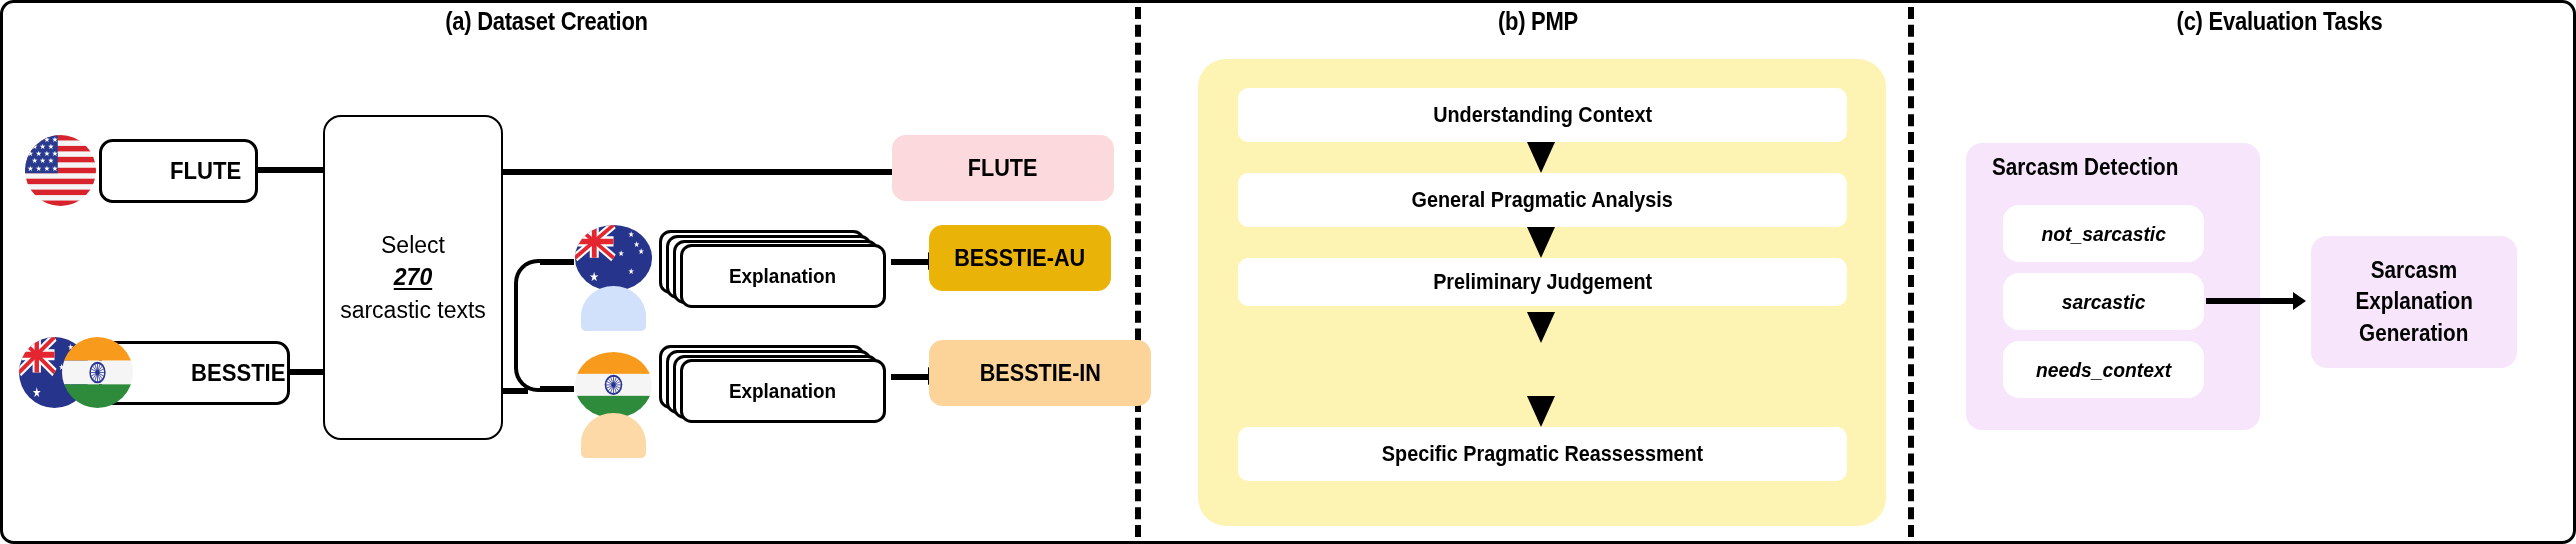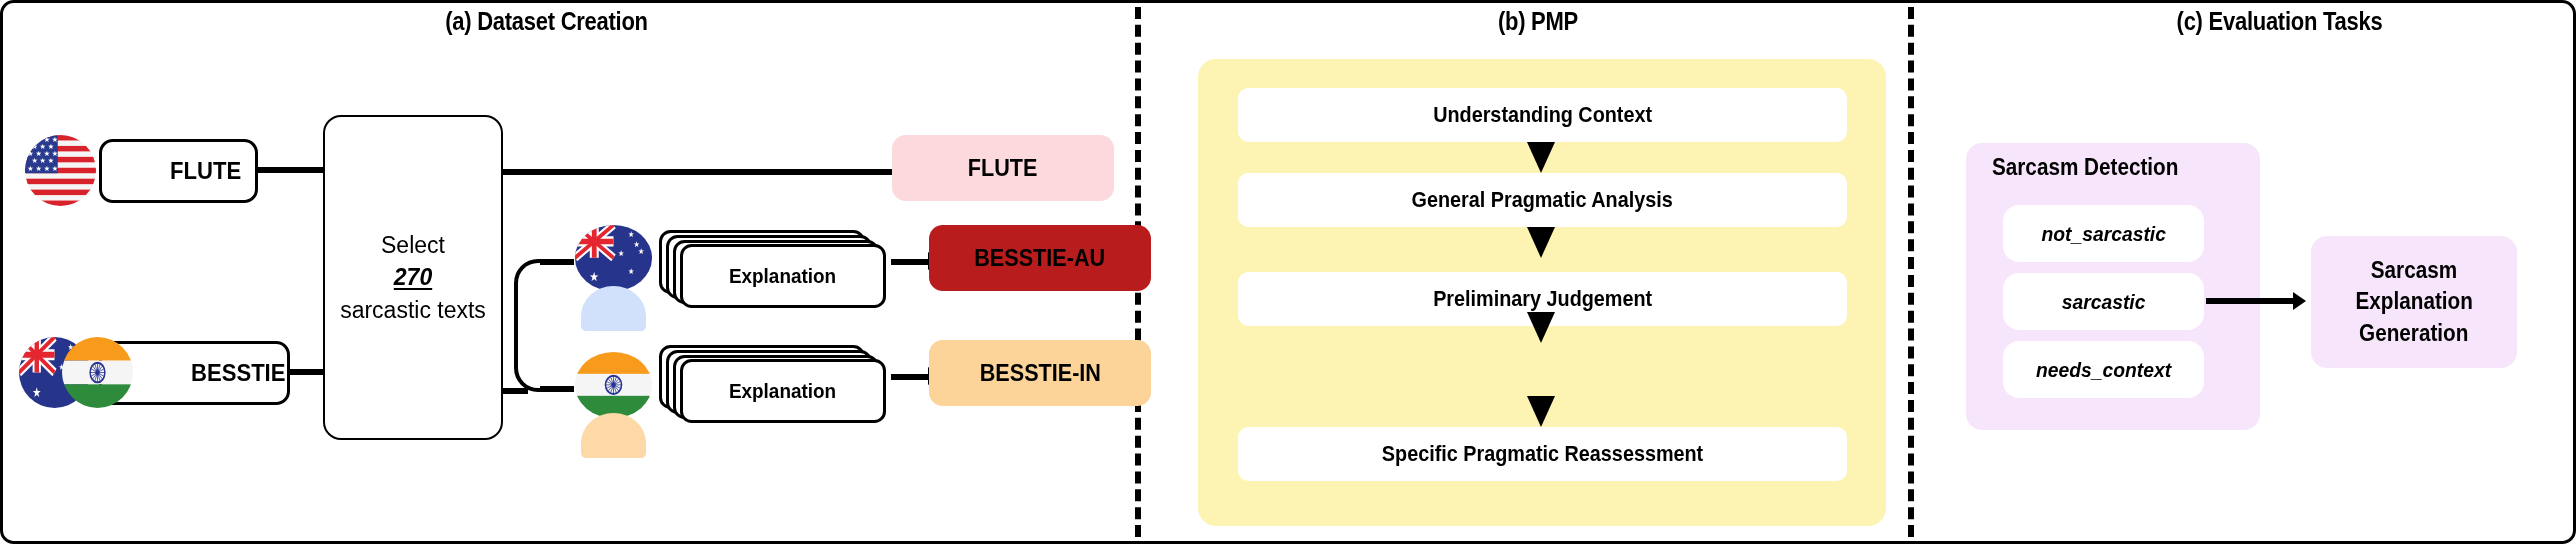--- a/index.html
+++ b/index.html
@@ -63,21 +63,21 @@
   .bracket{position:absolute;box-sizing:border-box;border:4.8px solid #000;
            border-right:none;border-radius:24px 0 0 24px;background:transparent;}
 
   
   .arrow{position:absolute;width:0;height:0;border-style:solid;
          border-width:9px 0 9px 13.8px;
          border-color:transparent transparent transparent #000;}
 
   
   #pmp-panel{position:absolute;box-sizing:border-box;background:#fdf4b4;
-             border-radius:18px;}
+             border-radius:28px;}
   .pmp-step{position:absolute;box-sizing:border-box;background:#fff;border-radius:10.6px;
             display:flex;align-items:center;justify-content:center;}
   .pmp-step span{font-weight:bold;font-size:22px;color:#000;white-space:nowrap;
                  transform:scaleX(.9);}
   .pmp-tri{position:absolute;width:0;height:0;border-style:solid;
            border-width:31px 14.3px 0 14.3px;
            border-color:#000 transparent transparent transparent;}
 
   
   .lav{position:absolute;box-sizing:border-box;background:#f7e6fb;border-radius:16px;}
@@ -295,40 +295,40 @@
     <div class="card front" style="left:20.6px;top:13.8px;width:206px;height:64px;">
       <span class="txt">Explanation</span>
     </div>
   </div>
   <div class="hline" style="left:888px;top:371px;width:39px;height:5.8px;"></div>
   <div class="arrow" style="left:925px;top:364px;"></div>
 
   <div class="pill" style="left:889px;top:132px;background:#fbd9dd;width:222px;height:66px;">
     <span>FLUTE</span>
   </div>
-  <div class="pill" style="left:926px;top:222px;background:#b91c1c;width:222px;height:66px;">
+  <div class="pill" style="left:926px;top:222px;background:#eab308;width:182px;height:66px;">
     <span>BESSTIE-AU</span>
   </div>
   <div class="pill" style="left:926px;top:337px;background:#fcd49a;width:222px;height:66px;">
     <span>BESSTIE-IN</span>
   </div>
 
   <div id="pmp-panel" style="left:1195px;top:56px;width:688px;height:467px;">
 
     <div class="pmp-step" style="left:40px;top:29px;width:609px;height:54px;">
       <span>Understanding Context</span>
     </div>
     <div class="pmp-tri" style="left:329px;top:83px;"></div>
 
     <div class="pmp-step" style="left:40px;top:114px;width:609px;height:54px;">
       <span>General Pragmatic Analysis</span>
     </div>
     <div class="pmp-tri" style="left:329px;top:168px;"></div>
 
-    <div class="pmp-step" style="left:40px;top:213px;width:609px;height:54px;">
+    <div class="pmp-step" style="left:40px;top:199px;width:609px;height:48px;">
       <span>Preliminary Judgement</span>
     </div>
     <div class="pmp-tri" style="left:329px;top:253px;"></div>
 
     <div class="pmp-tri" style="left:329px;top:337px;"></div>
 
     <div class="pmp-step" style="left:40px;top:368px;width:609px;height:54px;">
       <span>Specific Pragmatic Reassessment</span>
     </div>
   </div>

